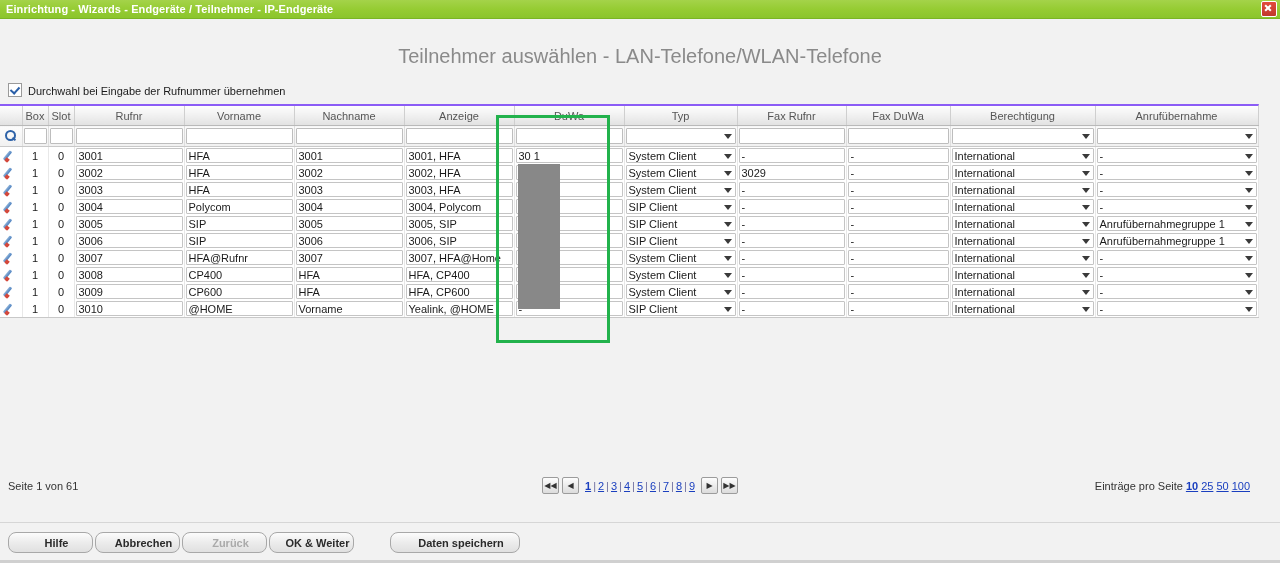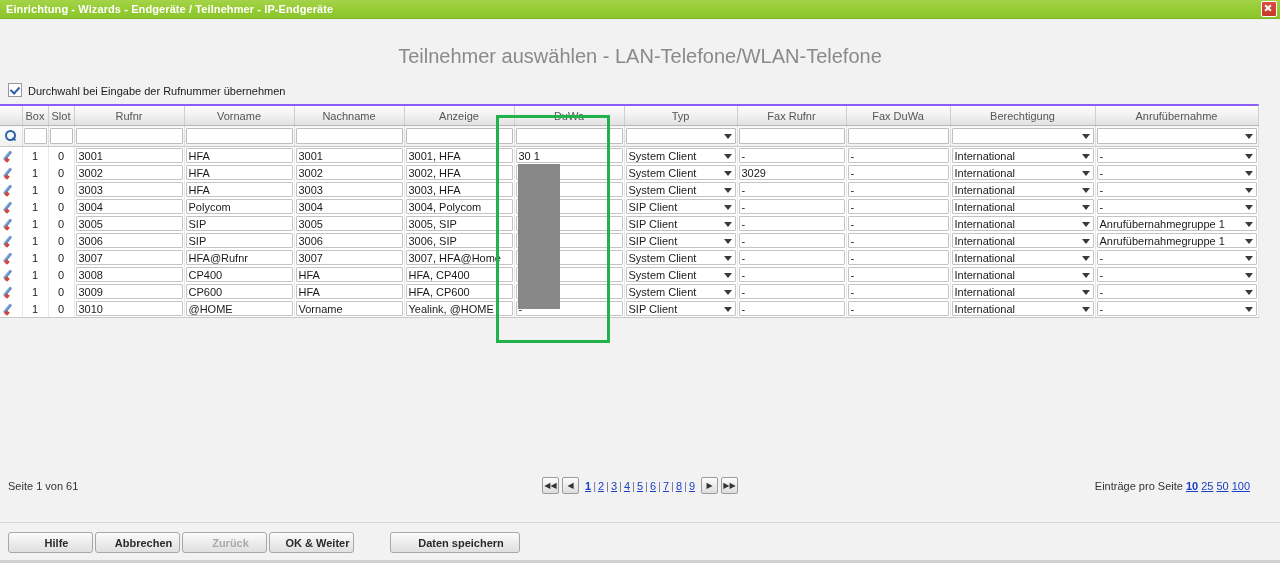--- a/index.html
+++ b/index.html
@@ -337,21 +337,21 @@
     background: #f2f2f2;
     border-top: 1px solid #d6d6d6;
   }
   .btn {
     position: absolute;
     top: 9px;
     height: 21px;
     box-sizing: border-box;
     background: linear-gradient(to bottom, #fcfcfc 0%, #ececec 50%, #e0e0e0 100%);
     border: 1px solid #a8a8a8;
-    border-radius: 3px;
+    border-radius: 8px;
     font-size: 11px;
     font-weight: bold;
     color: #2a2a2a;
     display: flex;
     align-items: center;
     justify-content: center;
     cursor: pointer;
     white-space: nowrap;
     padding-left: 12px;
   }

